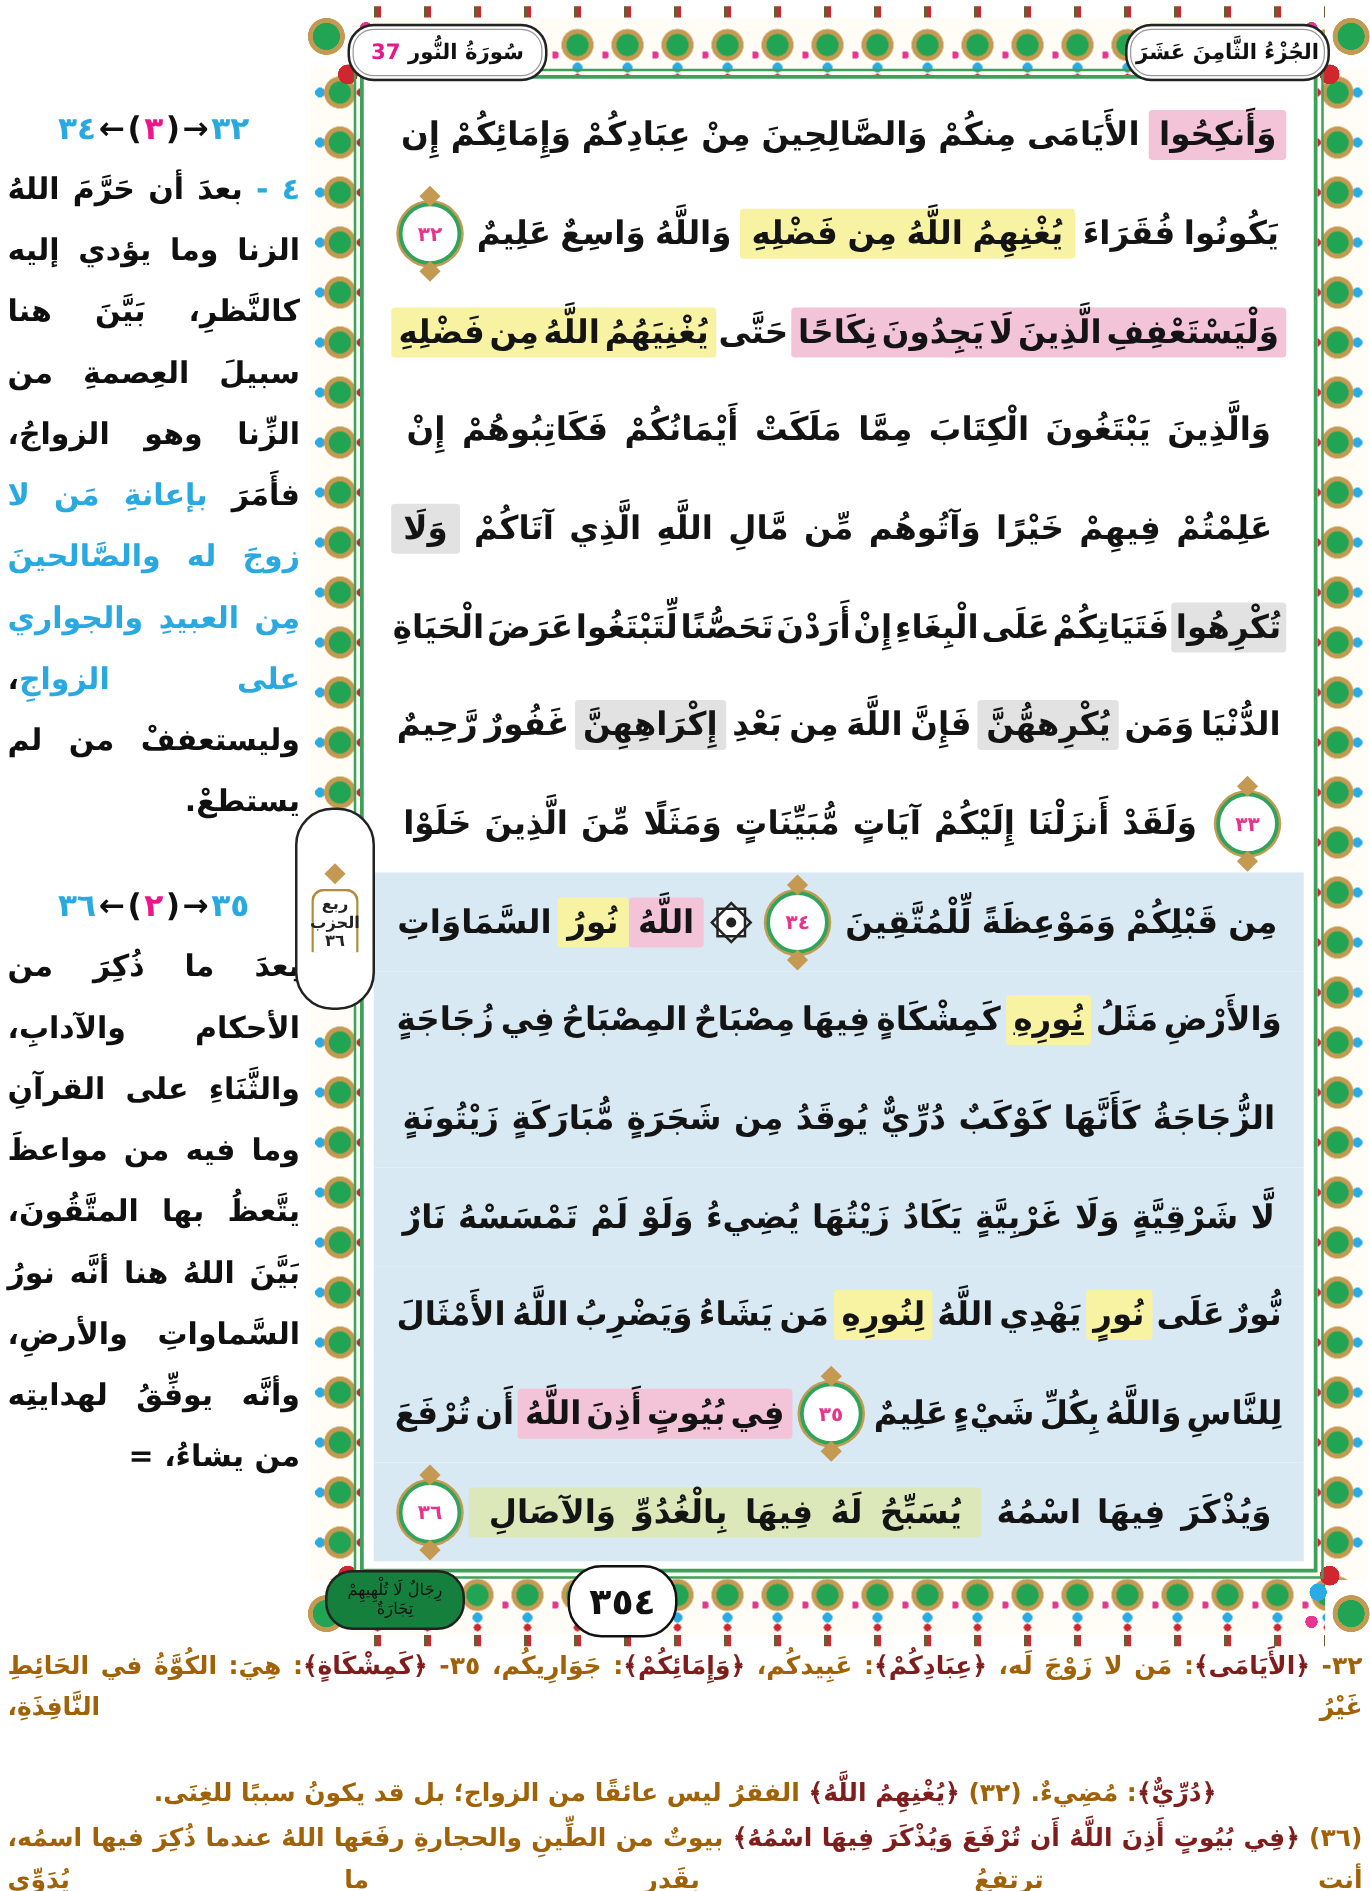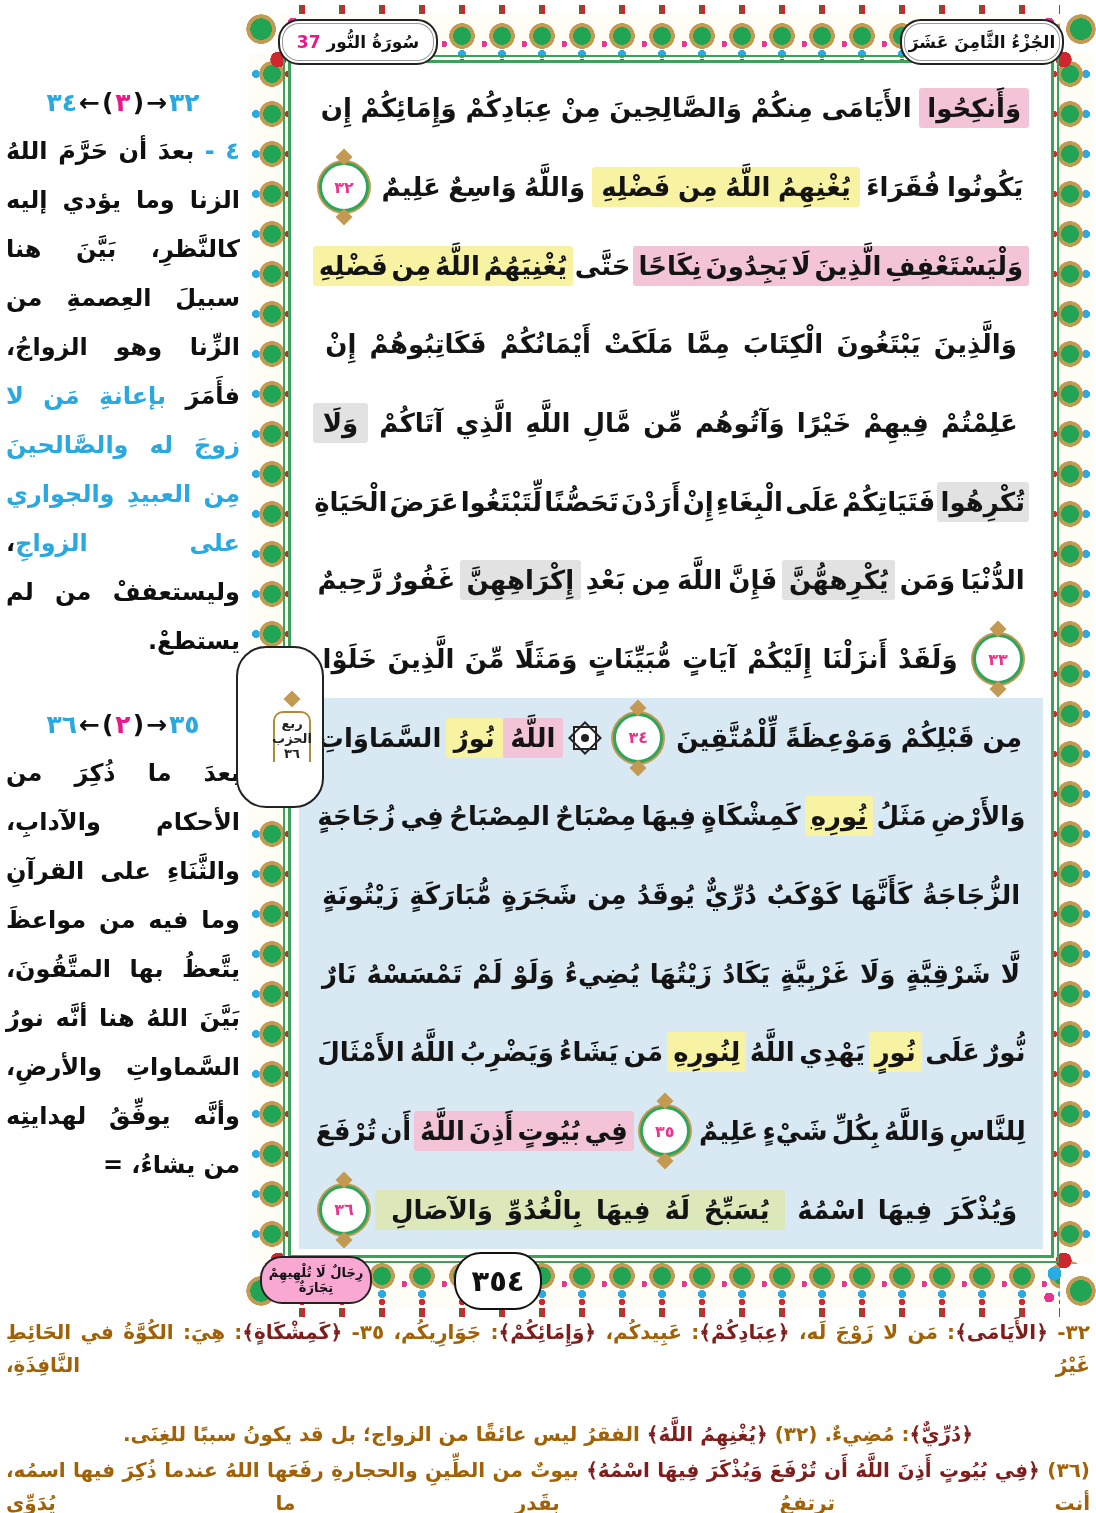--- a/index.html
+++ b/index.html
@@ -91,31 +91,31 @@
   .cartouche{position:absolute;top:5px;height:42px;background:#fff;border:2px solid #222;
     border-radius:21px;box-shadow:inset 0 0 0 2px #fff,inset 0 0 0 3px #999;
     display:flex;align-items:center;justify-content:center;gap:6px;
     font-size:17px;font-weight:bold;color:#111;z-index:4;direction:rtl;}
   .cartouche.surah{left:30px;width:156px;}
   .cartouche.juz{right:30px;width:160px;}
   .surah-num{color:#ec168c;}
 
   .medallion{position:absolute;left:-12px;top:632px;width:60px;height:158px;background:#fff;
     border:2px solid #222;border-radius:30px;z-index:5;display:flex;flex-direction:column;
-    align-items:center;justify-content:center;gap:1px;font-size:13px;font-weight:bold;color:#222;padding-left:24px;}
+    align-items:center;justify-content:center;gap:1px;font-size:13px;font-weight:bold;color:#222;}
   .medallion .gem{width:12px;height:12px;background:#c49a52;transform:rotate(45deg);margin-bottom:5px;}
   .medallion .arch{width:34px;border:2px solid #b08b3e;border-bottom:none;border-radius:10px 10px 0 0;
     display:flex;flex-direction:column;align-items:center;padding:3px 0 1px 0;}
 
   .pagenum{position:absolute;left:206px;top:1238px;width:84px;height:54px;background:#fff;
     border:2px solid #111;border-radius:27px;display:flex;align-items:center;justify-content:center;
     font-size:29px;font-weight:bold;color:#111;z-index:5;}
-  .catchword{position:absolute;left:12px;top:1242px;width:112px;height:48px;background:#f9a8d4;
+  .catchword{position:absolute;left:12px;top:1242px;width:112px;height:48px;background:#15803d;
     border:2px solid #222;border-radius:22px;display:flex;align-items:center;justify-content:center;
-    text-align:center;font-size:13px;font-weight:bold;color:#111;z-index:5;direction:rtl;padding:0 4px;box-sizing:border-box;}
+    text-align:center;font-size:13px;font-weight:normal;color:#111;z-index:5;direction:rtl;padding:0 4px;box-sizing:border-box;}
 
   
   .footnotes{position:absolute;left:0;top:1316px;width:1096px;box-sizing:border-box;padding:0 6px;
     direction:rtl;font-weight:bold;font-size:20px;line-height:33px;}
   .fnline{margin-bottom:3px;}
   .fnline.justify{text-align:justify;text-align-last:justify;}
   .fnline.center{text-align:center;margin-top:36px;}
   .fn-magenta{color:#a16207;}
   .fn-green{color:#7f1d1d;}
 </style>

